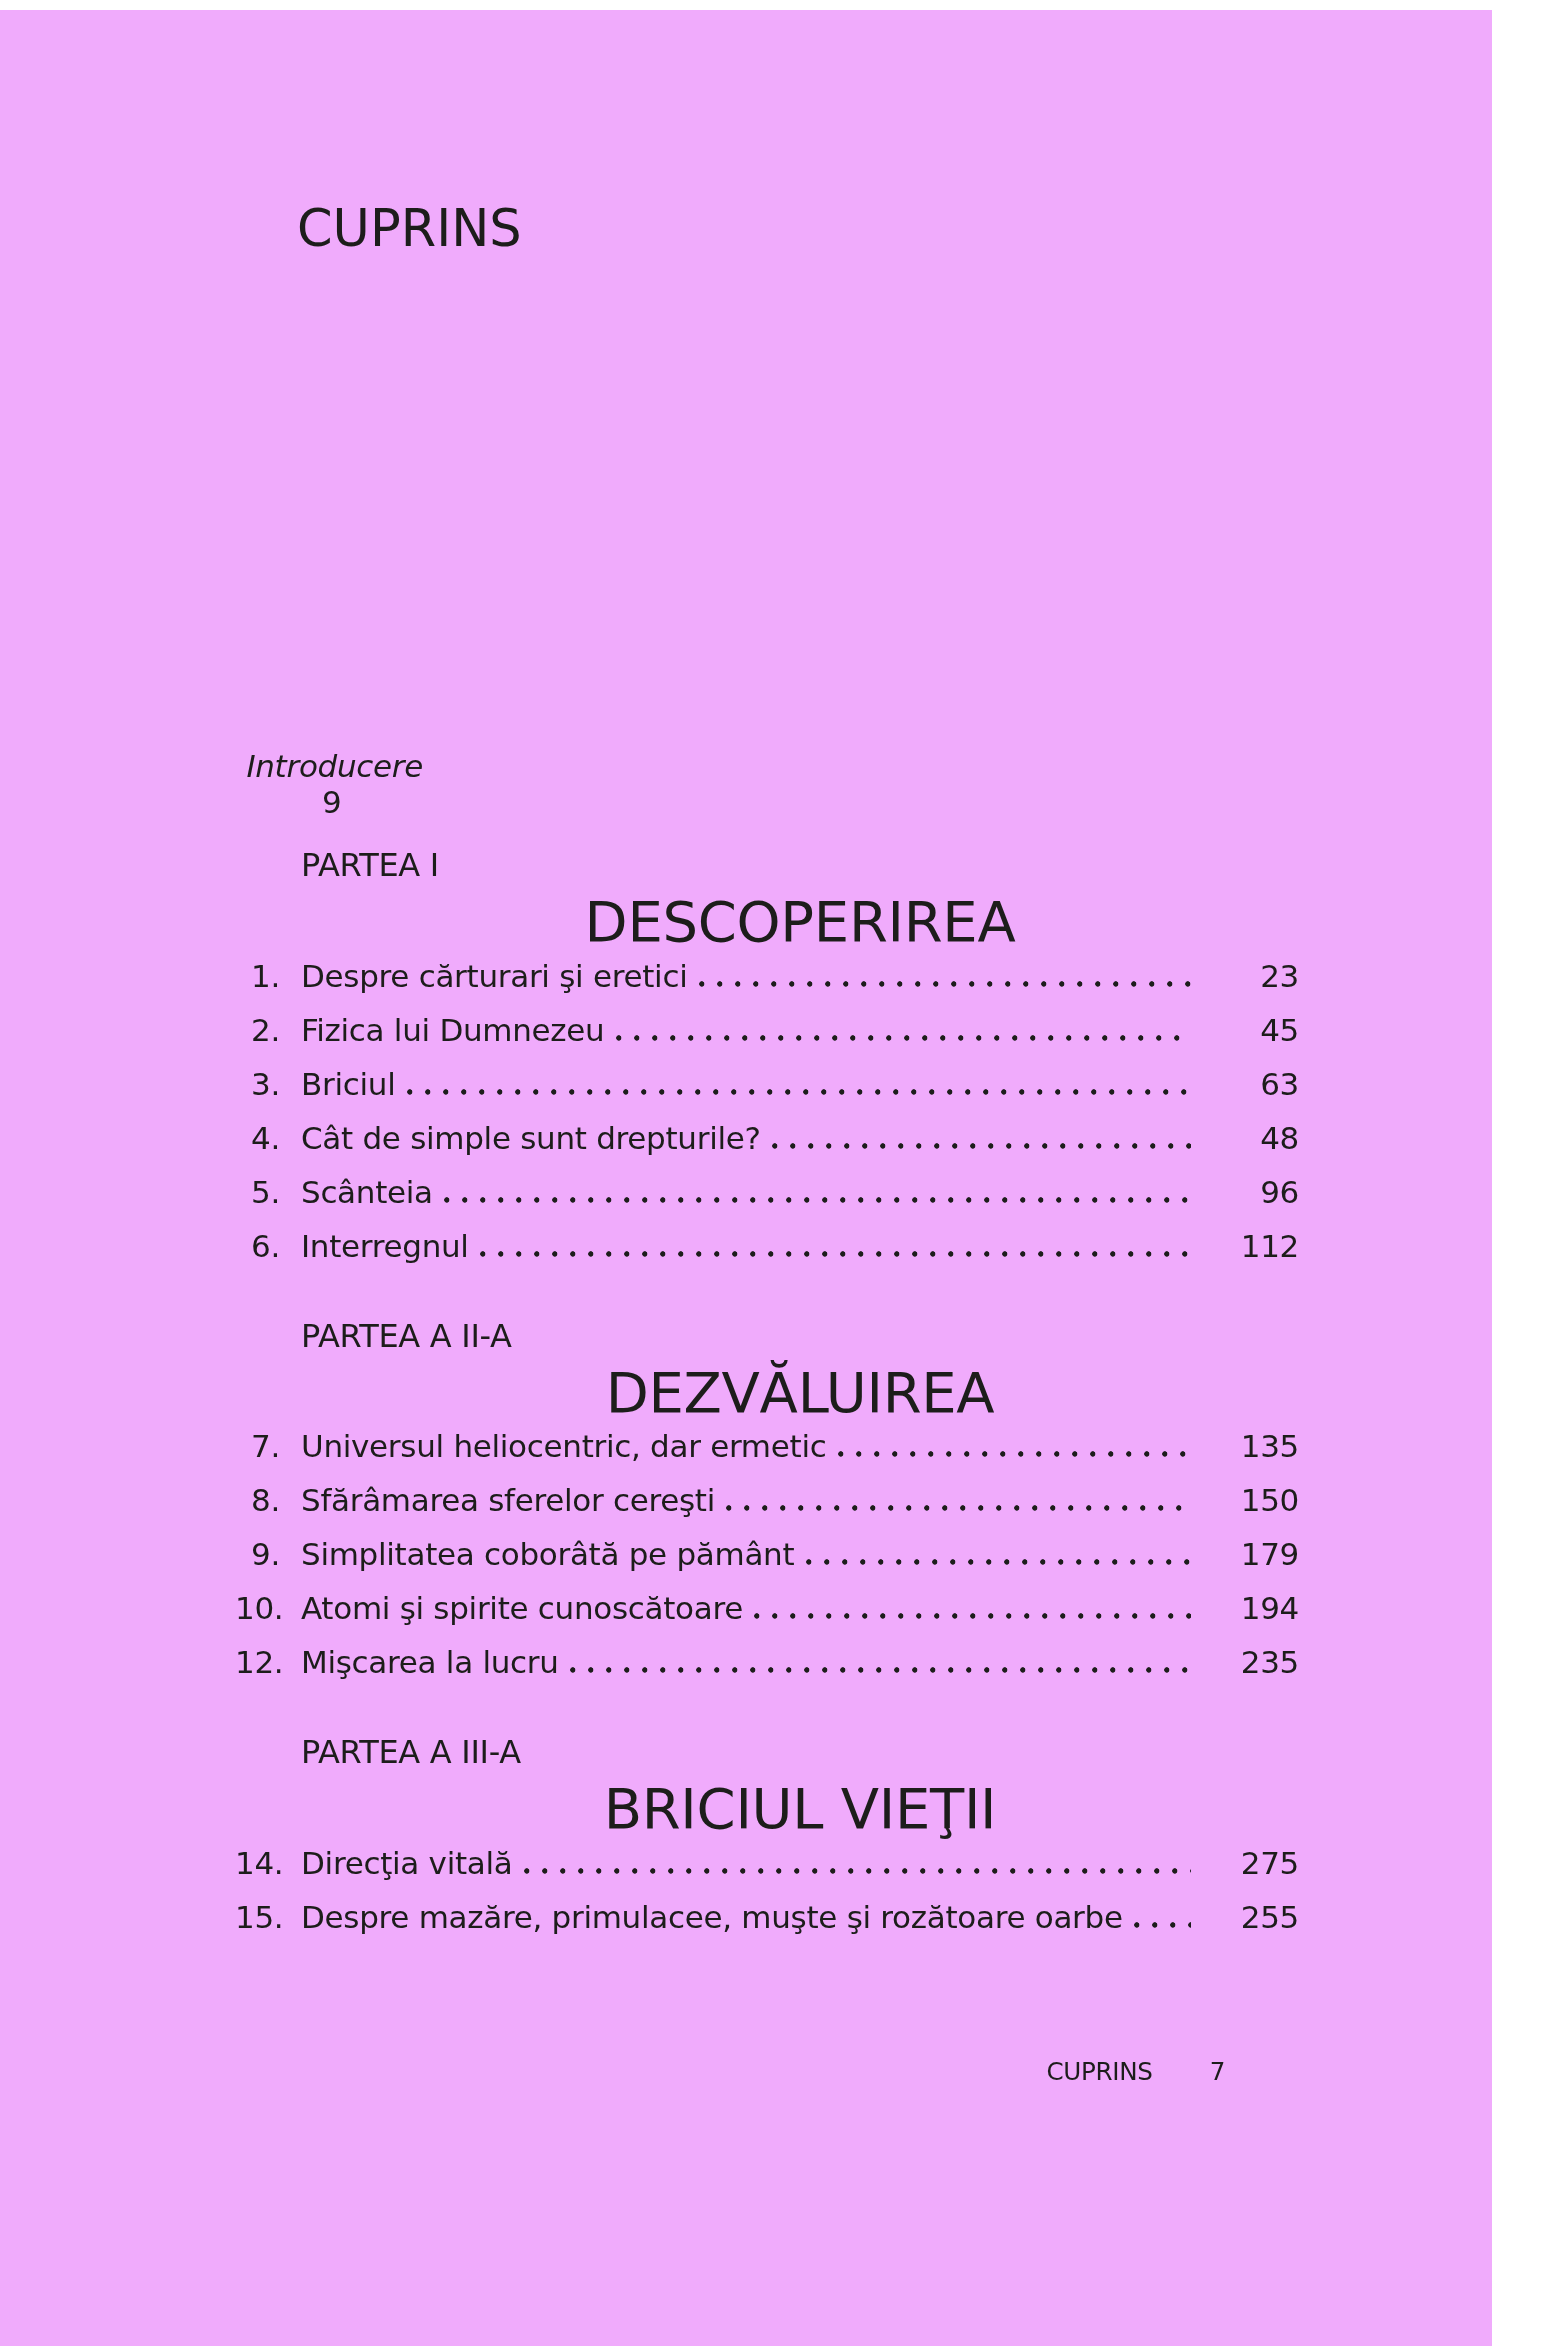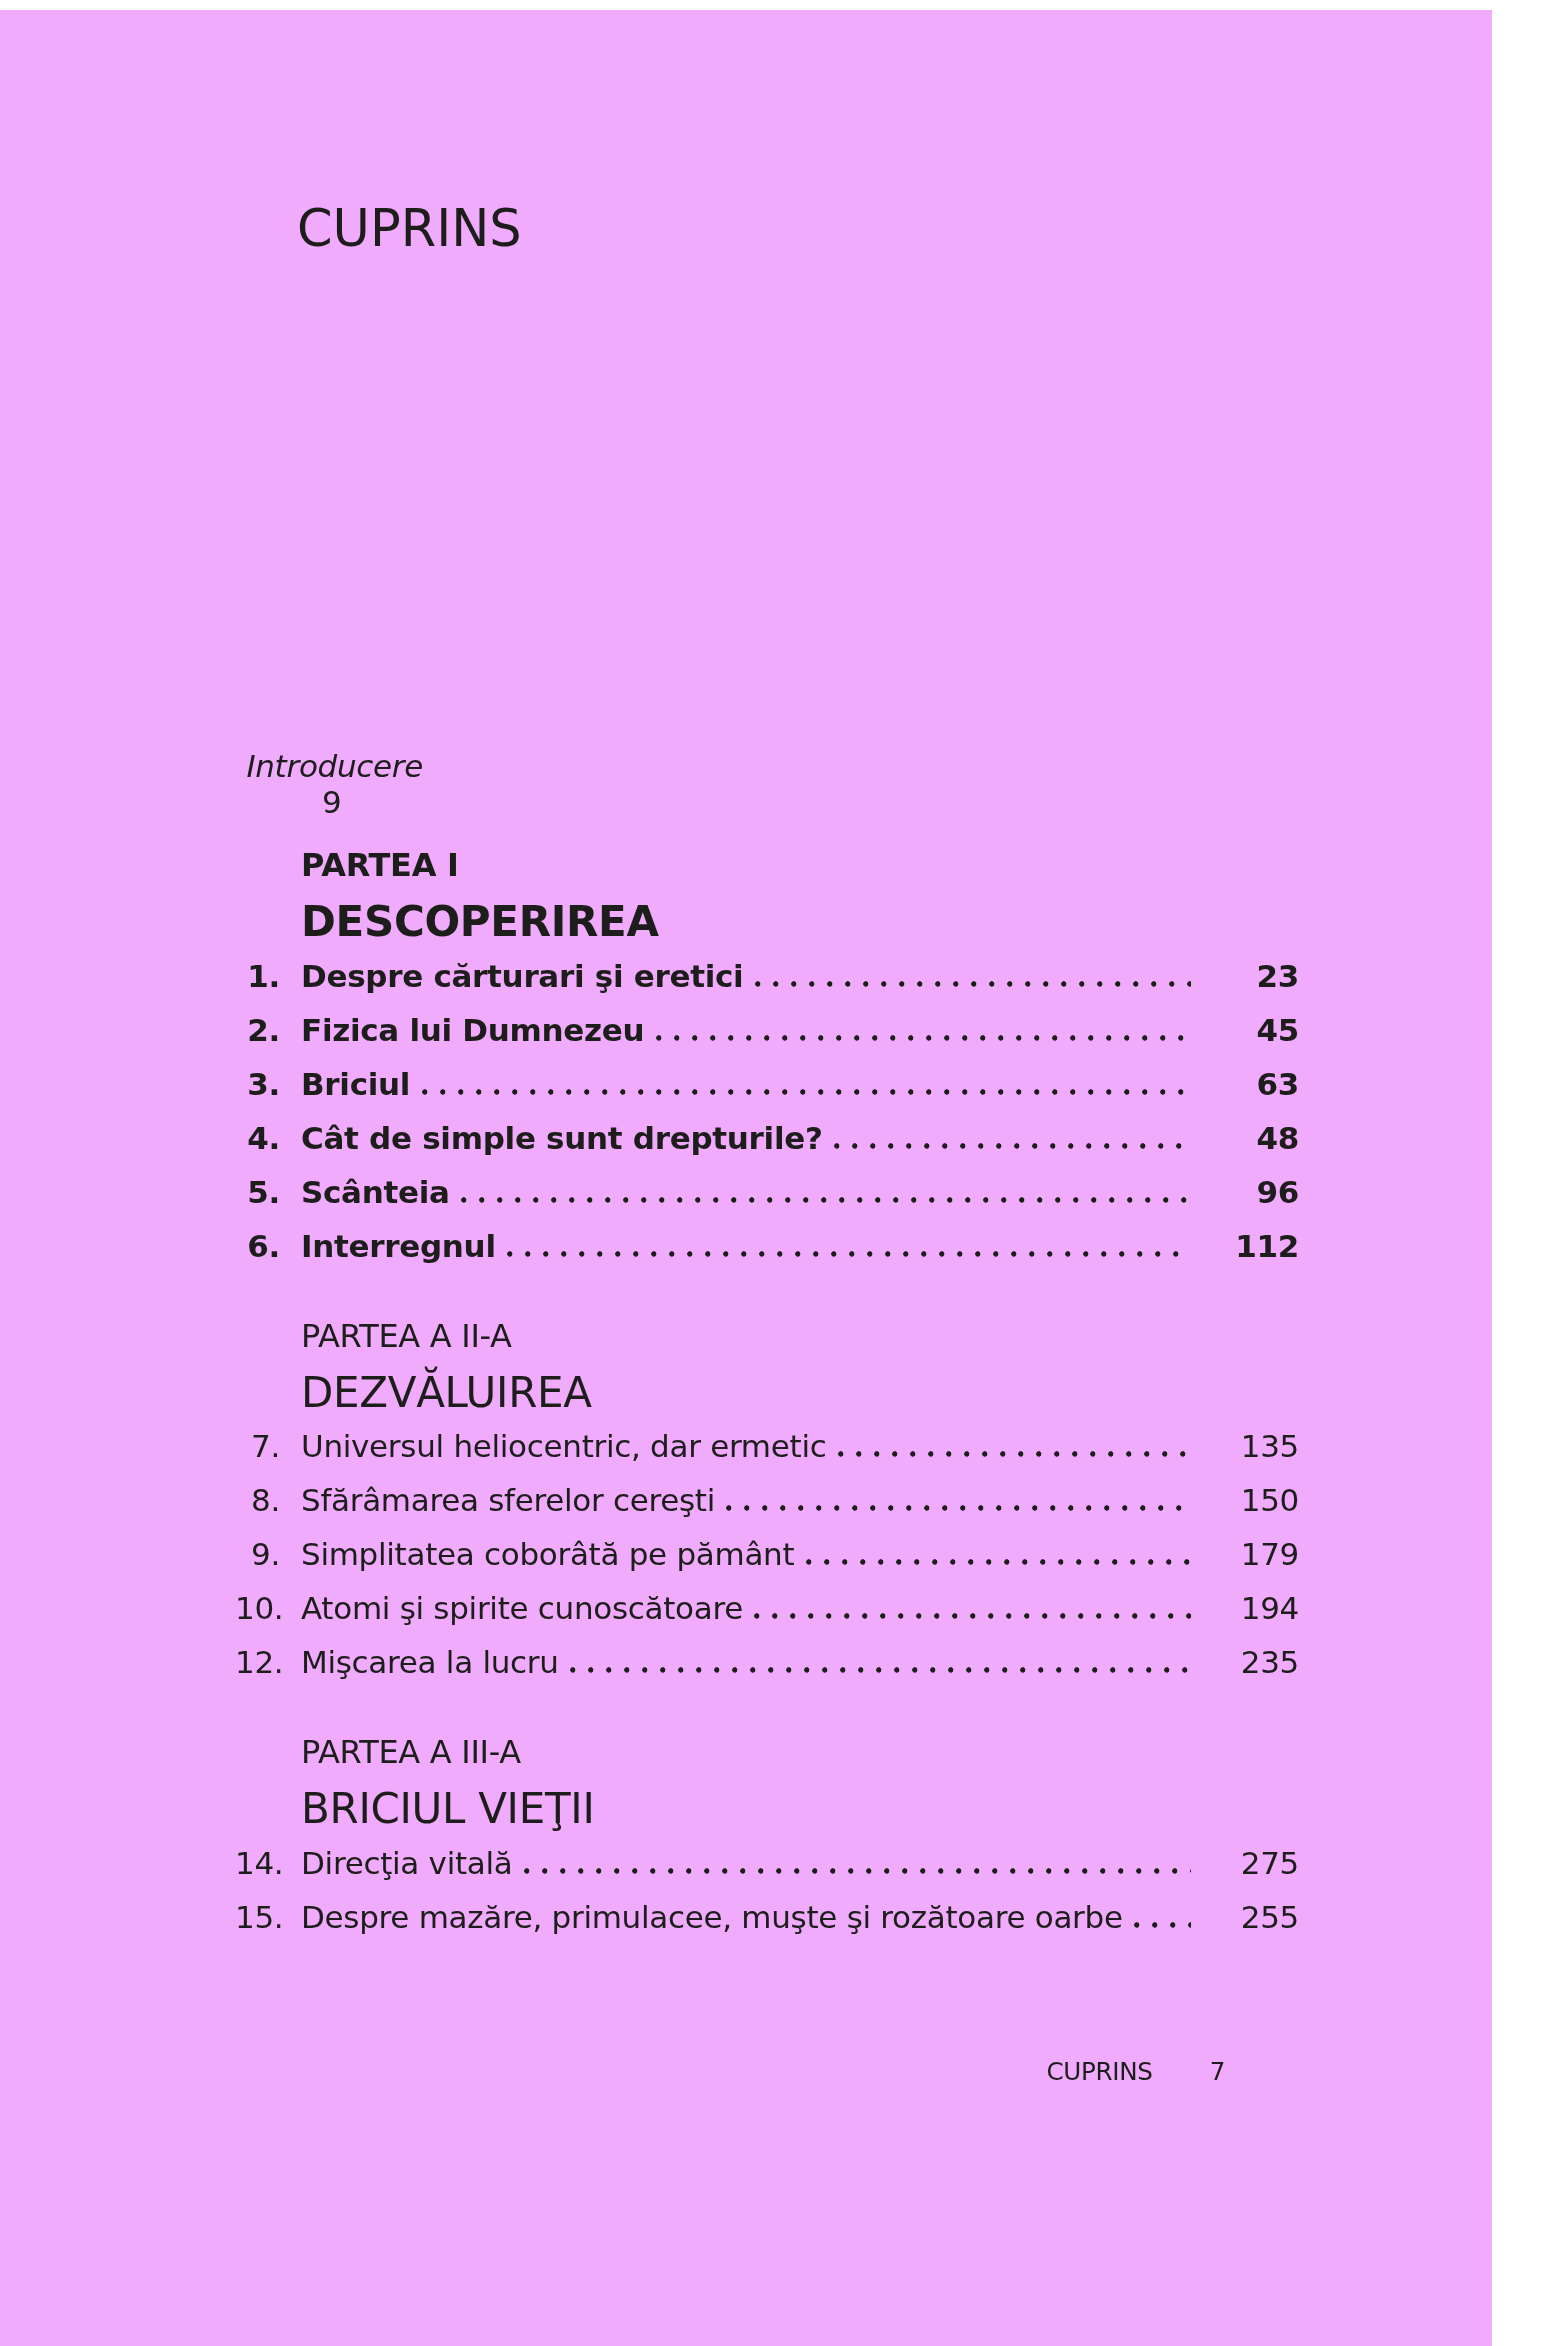--- a/index.html
+++ b/index.html
@@ -54,31 +54,32 @@
     background-size: 18px 5.7px;
     background-repeat: repeat-x;
     background-position: left bottom;
   }
   .pageno {
     flex: none;
     min-width: 95px;
     text-align: right;
   }
   .section { margin-top: 35px; }
-  .section.first { margin-top: 54px; font-weight: bold; }
+  .section.first { margin-top: 54px; }
   .part-label {
     margin-left: 66px;
     font-size: 32px;
     line-height: 38px;
   }
   .part-title {
     margin-top: 13.2px;
     margin-left: 66px;
-    font-size: 42px;
+    font-size: 56px;
     line-height: 49px;
+    text-align: center;
   }
   .entries { margin-top: 11.4px; }
   .footer {
     position: absolute;
     top: 2046px;
     right: 267px;
     display: flex;
     align-items: baseline;
     gap: 57px;
     font-size: 24.6px;

